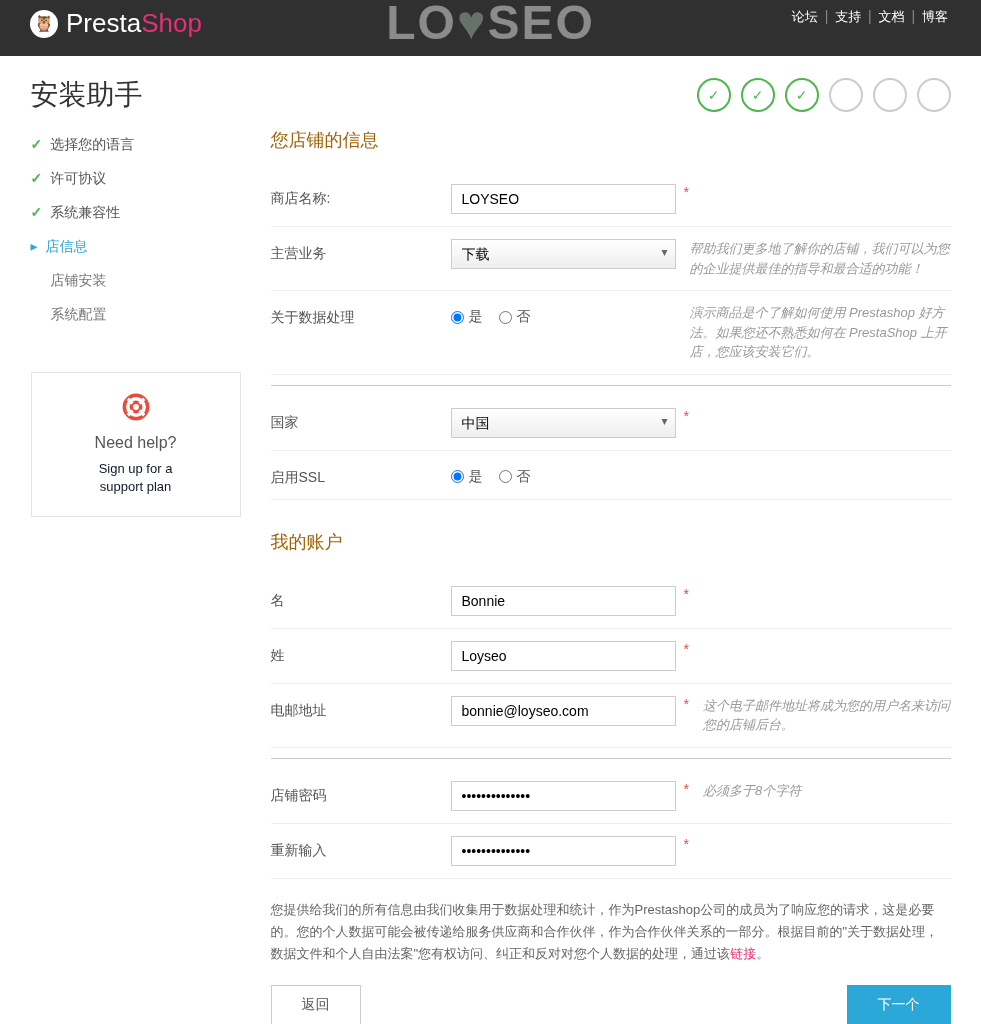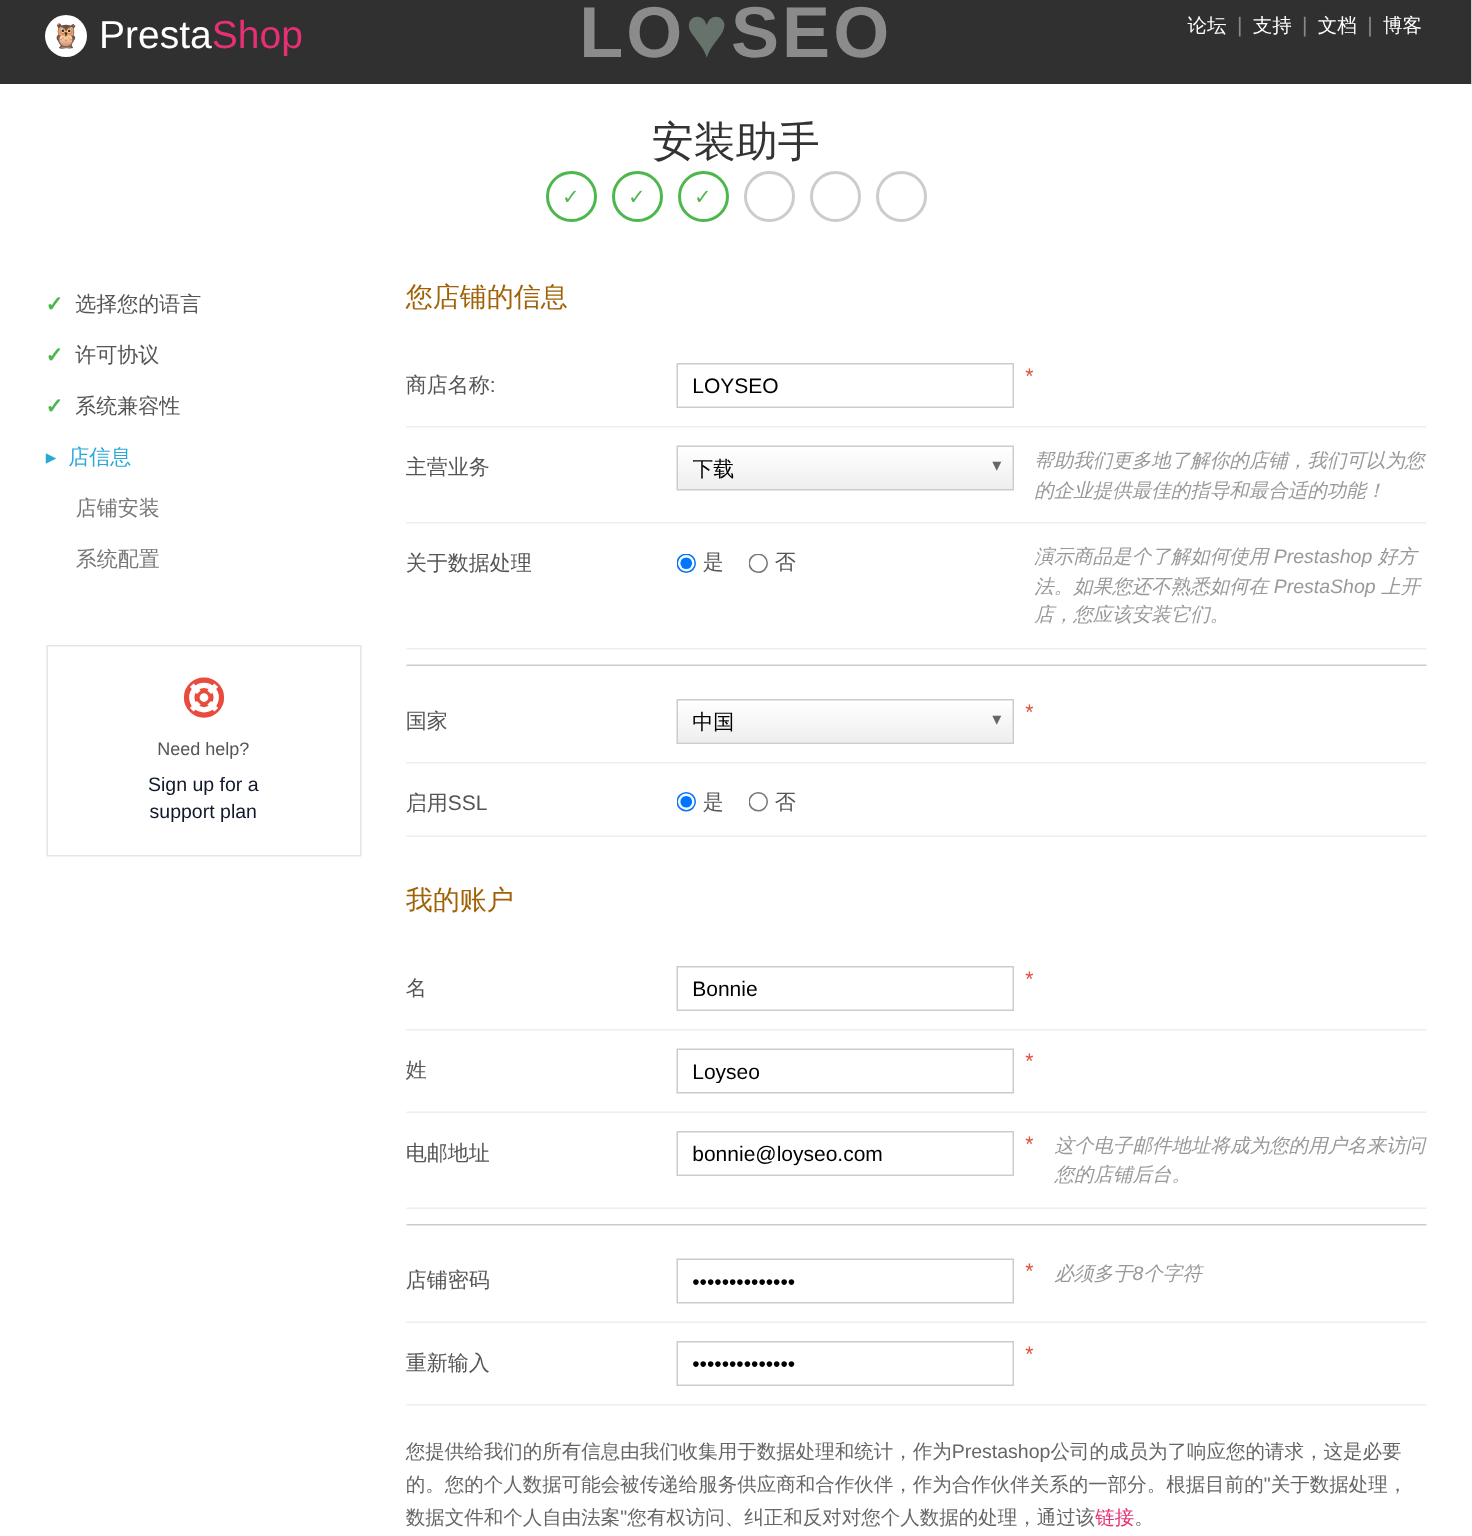--- a/index.html
+++ b/index.html
@@ -9,38 +9,38 @@
 .top-nav .sep { color: #888; }
 .header-bar { background: #303030; color: #fff; position: relative; height: 56px; }
 .logo-area { position: absolute; left: 30px; top: 8px; display: flex; align-items: center; }
 .ps-logo { display: flex; align-items: center; gap: 8px; }
 .ps-icon { width: 28px; height: 28px; background: #fff; border-radius: 50%; display: flex; align-items: center; justify-content: center; font-size: 16px; }
 .ps-text { font-size: 26px; font-weight: 300; color: #fff; }
 .ps-text .shop { color: #e63075; font-weight: 400; }
 .watermark { position: absolute; left: 50%; transform: translateX(-50%); top: -5px; font-size: 48px; font-weight: 800; color: rgba(200,200,200,0.6); letter-spacing: 2px; display: flex; align-items: center; }
 .watermark .heart { color: rgba(140,160,145,0.6); }
 .container { max-width: 980px; margin: 0 auto; padding: 20px 30px; }
-.title-row { display: flex; justify-content: space-between; align-items: center; margin-bottom: 38px; flex-direction: column; }
+.title-row { display: flex; justify-content: space-between; align-items: center; margin-bottom: 14px; }
 .title-row h1 { font-size: 28px; font-weight: 500; color: #333; }
 .steps { display: flex; gap: 10px; }
 .step { width: 34px; height: 34px; border-radius: 50%; display: flex; align-items: center; justify-content: center; }
 .step.done { border: 2px solid #4cb74c; color: #4cb74c; }
 .step.todo { border: 2px solid #ccc; }
 .main-grid { display: flex; gap: 30px; }
 .sidebar { width: 210px; flex-shrink: 0; }
 .sidebar ul { list-style: none; }
 .sidebar li { padding: 8px 0; font-size: 14px; color: #777; }
 .sidebar li.done { color: #555; }
 .sidebar li.done::before { content: "✓"; color: #4cb74c; margin-right: 8px; font-weight: bold; }
 .sidebar li.current { color: #2ba7d8; font-weight: 500; }
 .sidebar li.current::before { content: "▸"; color: #2ba7d8; margin-right: 8px; }
 .sidebar li.future { padding-left: 20px; }
 .help-box { border: 1px solid #e5e5e5; padding: 20px; text-align: center; margin-top: 40px; }
 .help-icon { width: 28px; height: 28px; margin: 0 auto 10px; }
-.help-box h3 { font-size: 12px; font-weight: 500; color: #555; margin-bottom: 8px; }
+.help-box h3 { font-size: 16px; font-weight: 500; color: #555; margin-bottom: 8px; }
 .help-box a { color: #0f172a; text-decoration: none; font-size: 13px; line-height: 1.4; display: block; }
 .content { flex: 1; }
 .content h2 { font-size: 18px; font-weight: 400; margin-bottom: 20px; color: #a16207; }
 .form-row { display: flex; align-items: flex-start; padding: 12px 0; border-bottom: 1px solid #eee; }
 .form-row:last-of-type { border-bottom: none; }
 .form-label { width: 180px; flex-shrink: 0; color: #555; padding-top: 6px; font-size: 14px; }
 .form-field { width: 225px; flex-shrink: 0; }
 .form-field input[type="text"], .form-field input[type="password"] { width: 100%; padding: 6px 10px; border: 1px solid #ccc; font-size: 14px; }
 .form-field select { width: 100%; padding: 6px 10px; border: 1px solid #ccc; background: linear-gradient(#fff, #eee); font-size: 14px; appearance: none; }
 .select-wrap { position: relative; }

